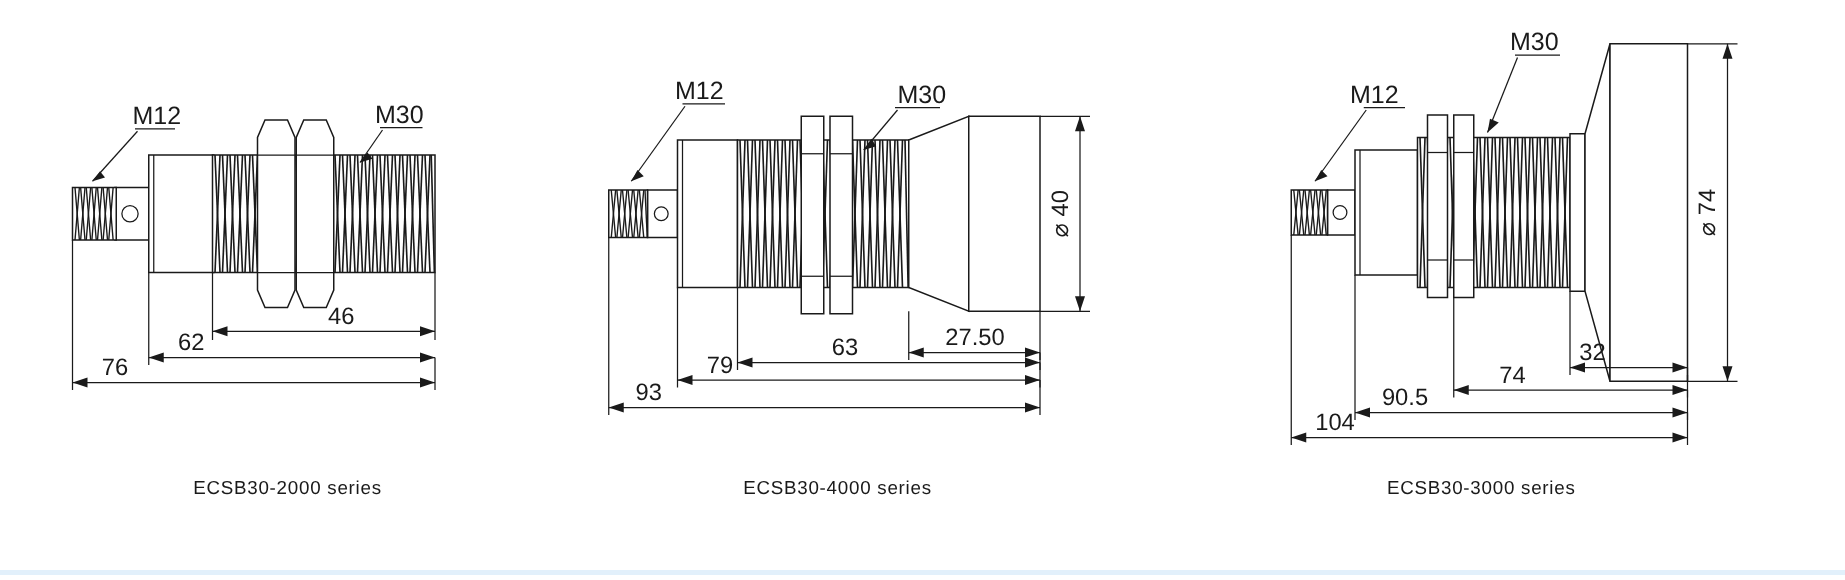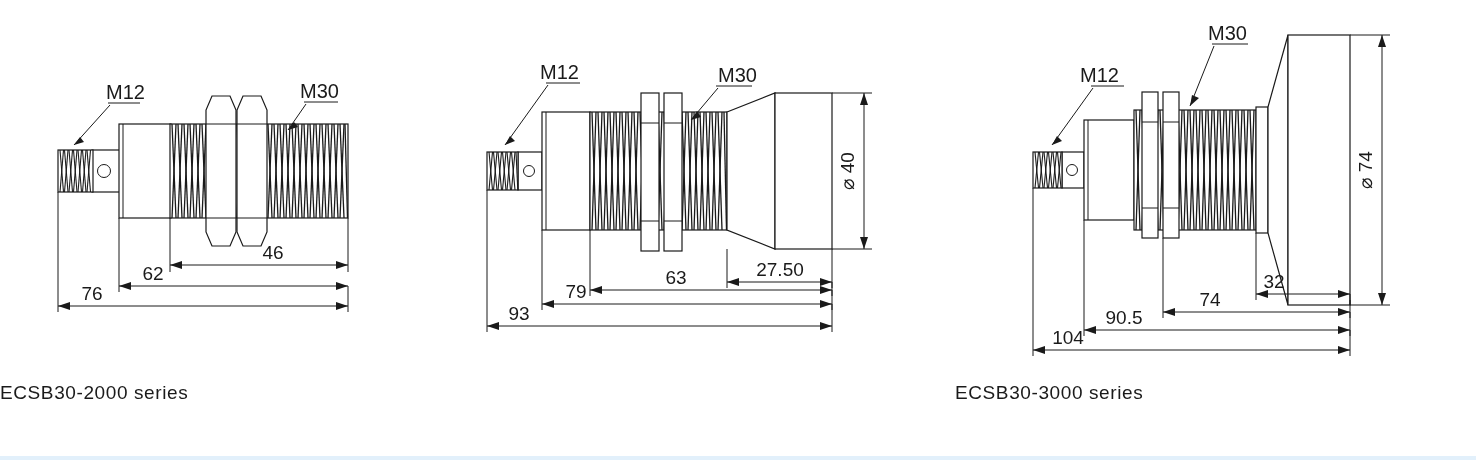--- a/index.html
+++ b/index.html
@@ -16,25 +16,25 @@
   }
   #sheet {
     position: absolute;
     left: 0; top: 0;
     width: 1476px;
     height: 464px;
   }
   .cap {
     position: absolute;
     font-family: "Liberation Sans", sans-serif;
-    font-size: 19px;
+    font-size: 15px;
     letter-spacing: 0.6px;
     color: #1a1a1a;
     white-space: nowrap;
-    text-align: left;
+    text-align: center;
   }
   .divider {
     position: absolute;
     left: 0;
     top: 456px;
     width: 1476px;
     height: 4px;
     background: #e2f0fb;
   }
   svg { display:block; }
@@ -507,17 +507,18 @@
       <line class="dimln" x1="1033" y1="350" x2="1350" y2="350"></line>
       <path d="M1033,350 L1045,346 L1045,354 Z" fill="#1a1a1a"></path>
       <path d="M1350,350 L1338,346 L1338,354 Z" fill="#1a1a1a"></path>
     </g>
     <text class="dimtxt" x="1068" y="344" text-anchor="middle">104</text>
   </g>
 
 </svg>
 
 <div class="cap" style="left:0px; top:382px; width:460px;">ECSB30-2000 series</div>
+<div class="cap" style="left:440px; top:382px; width:460px;">ECSB30-4000 series</div>
 <div class="cap" style="left:955px; top:382px; width:460px;">ECSB30-3000 series</div>
 
 <div class="divider"></div>
 
 </div>
 
 </body></html>

